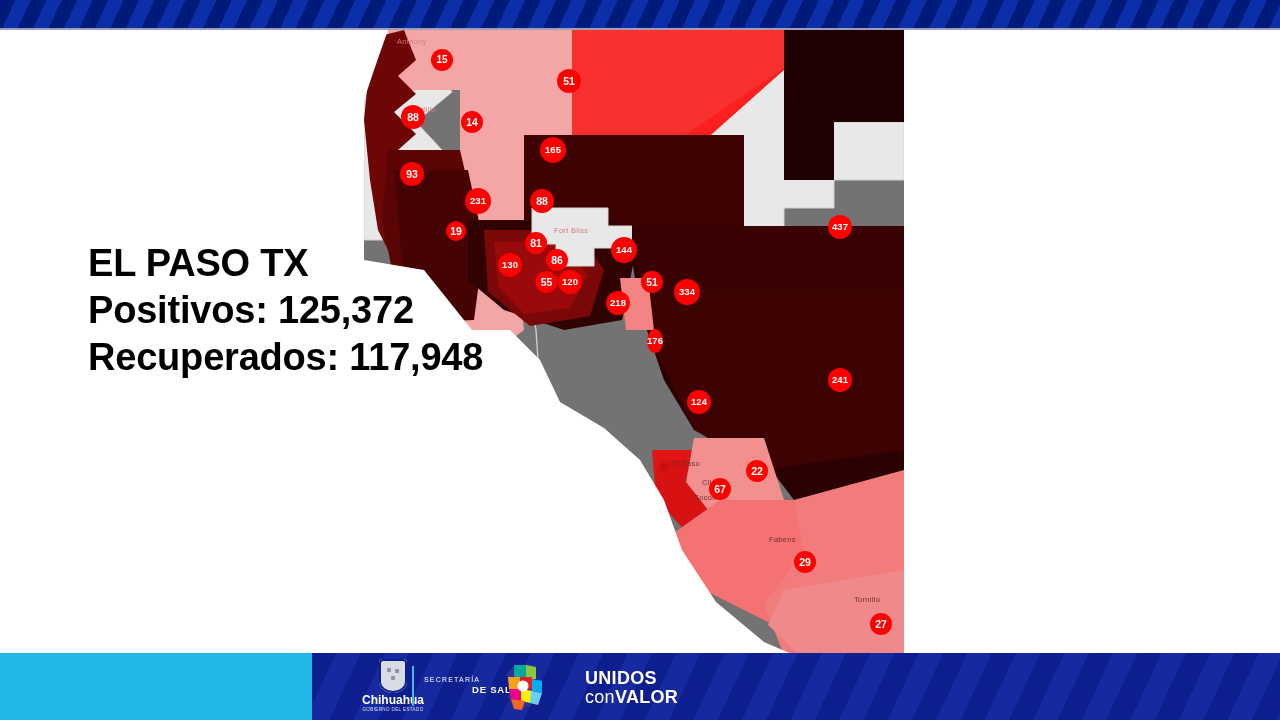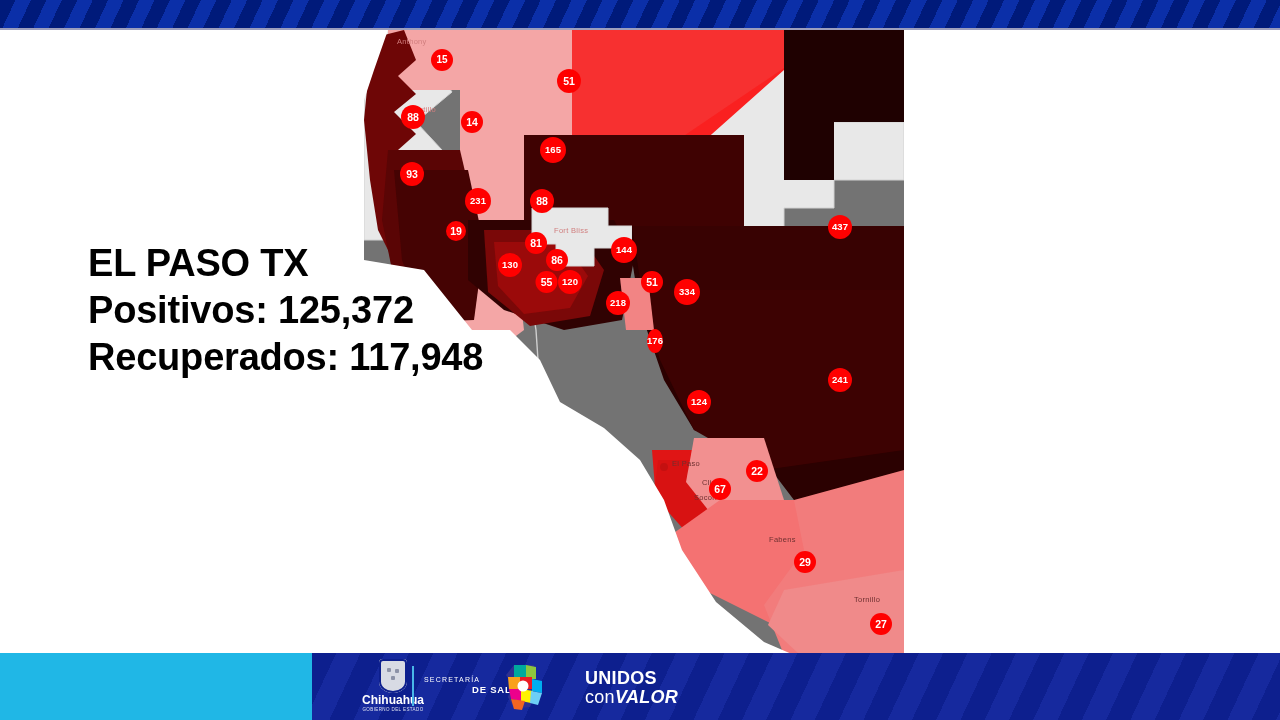--- a/index.html
+++ b/index.html
@@ -116,21 +116,21 @@
   #bb-secretaria .s1{font-size:7px;font-weight:400;letter-spacing:1.2px;line-height:9px;}
   #bb-secretaria .s2{font-size:9.5px;font-weight:700;letter-spacing:.8px;line-height:12px;padding-left:48px;}
   #bb-unidos-logo{
     position:absolute;left:500px;top:10px;width:52px;height:48px;
   }
   #bb-unidos-text{
     position:absolute;left:556px;top:16px;color:#ffffff;line-height:19px;margin-left:29px;
   }
   #bb-unidos-text .u1{font-size:18px;font-weight:700;letter-spacing:.3px;}
   #bb-unidos-text .u2{font-size:18px;font-weight:400;letter-spacing:.3px;}
-  #bb-unidos-text .u2 b{font-weight:700;font-style:italic;}
+  #bb-unidos-text .u2 b{font-weight:700;}
 </style>
 </head>
 <body>
 
 <div id="top-banner"></div>
 <div id="top-banner-edge"></div>
 
 <div id="map-panel">
   <svg id="map-svg" viewBox="0 0 540 625">
 

